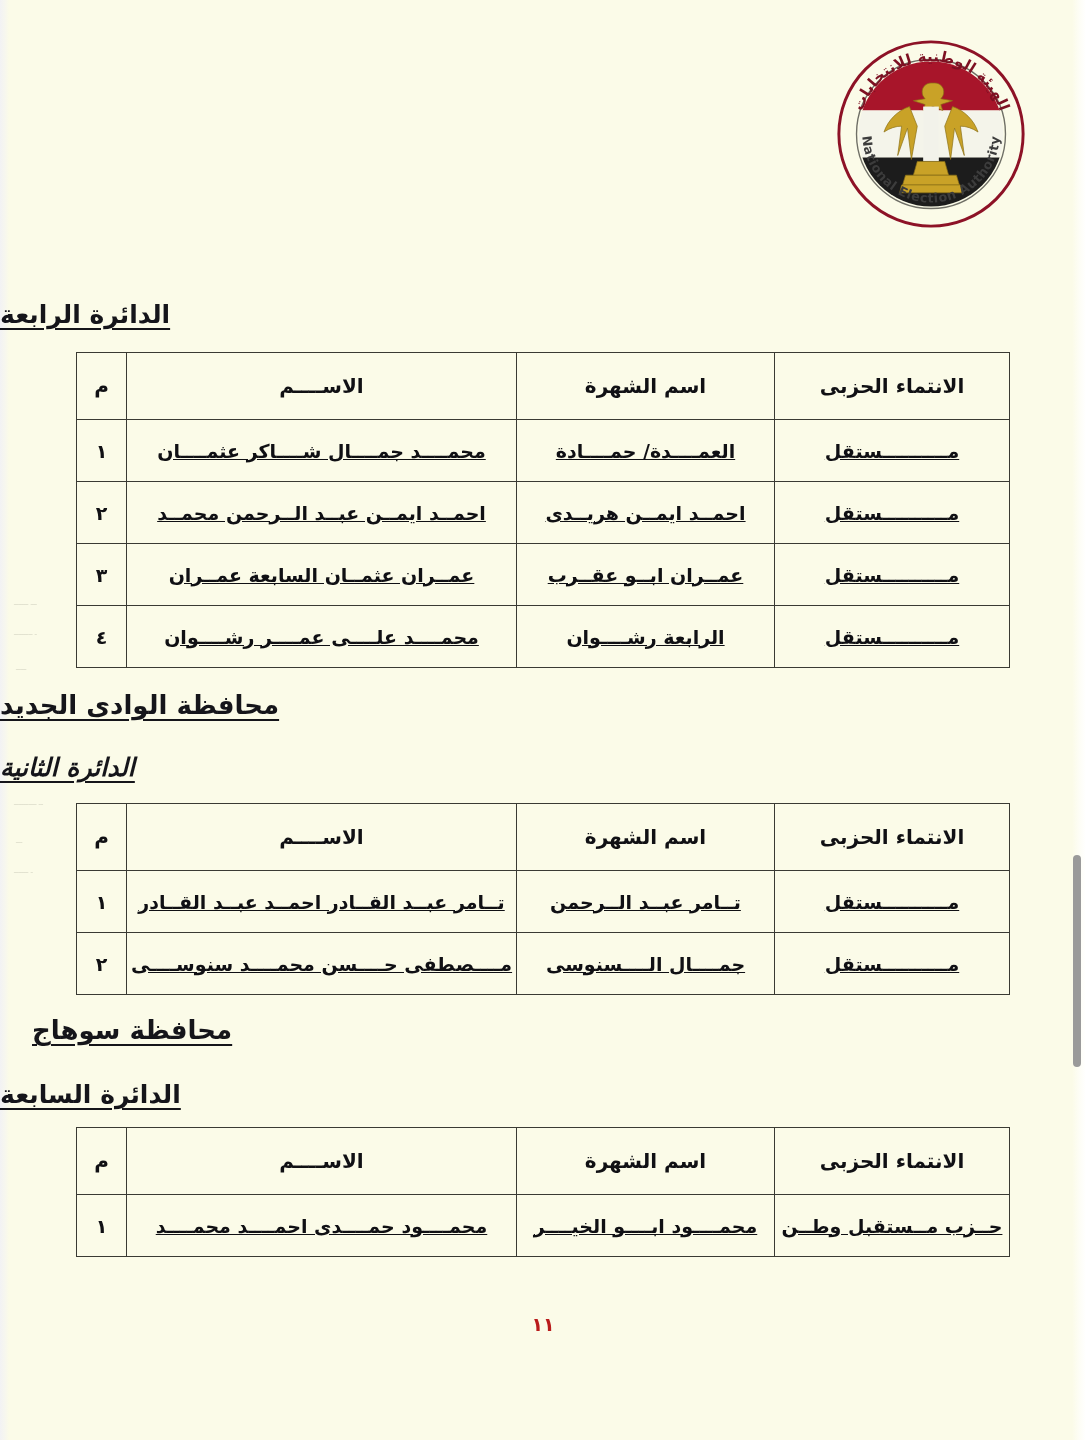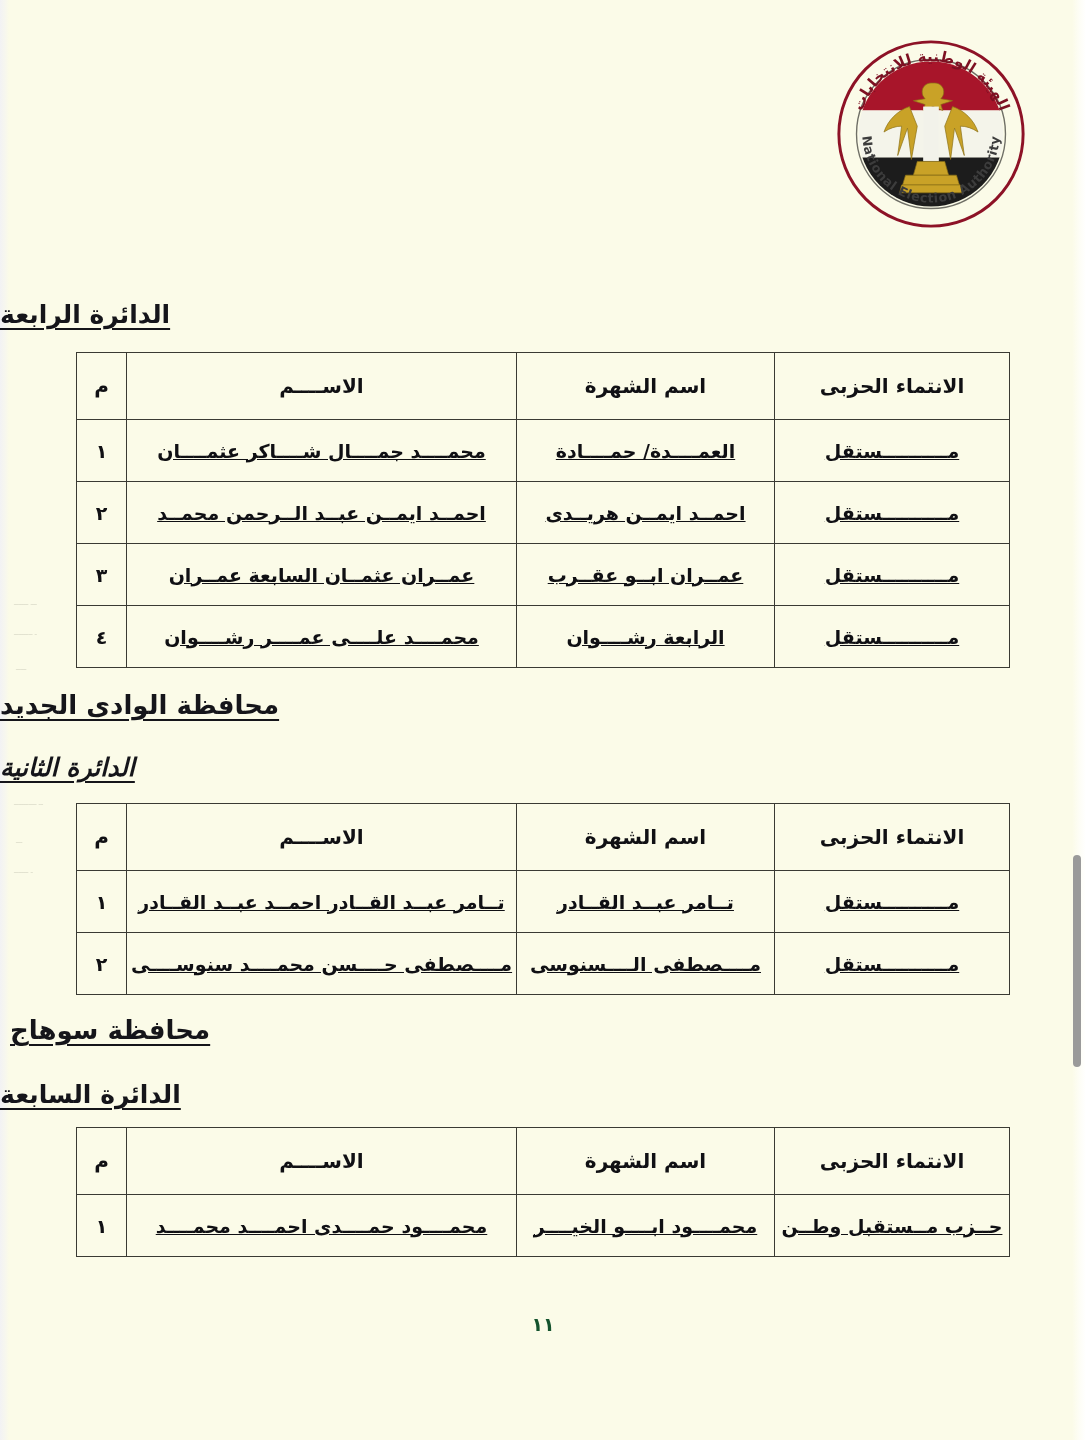--- a/index.html
+++ b/index.html
@@ -140,21 +140,21 @@
   }
 
   .page-number {
     position: absolute;
     top: 1313px;
     left: 0;
     width: 1086px;
     text-align: center;
     font-size: 19px;
     font-weight: 700;
-    color: #14532d;
+    color: #b91c1c;
     direction: rtl;
   }
 </style>
 </head>
 <body>
 
 <div class="page">
 
   <div class="scan-left-strip"></div>
   <div class="scan-right-edge"></div>
@@ -276,35 +276,35 @@
           <tr>
             <th>الانتماء الحزبى</th>
             <th>اسم الشهرة</th>
             <th>الاســــم</th>
             <th>م</th>
           </tr>
         </thead>
         <tbody>
           <tr>
             <td class="cell-party">مــــــــــستقل</td>
-            <td class="cell-known">تــامر عبــد القــادر</td>
+            <td class="cell-known">تــامر عبــد الــرحمن</td>
             <td class="cell-name">تــامر عبــد القــادر احمــد عبــد القــادر</td>
             <td class="cell-num">١</td>
           </tr>
           <tr>
             <td class="cell-party">مــــــــــستقل</td>
-            <td class="cell-known">مــــصطفى الــــسنوسى</td>
+            <td class="cell-known">جمــــال الــــسنوسى</td>
             <td class="cell-name">مــــصطفى حــــسن محمــــد سنوســــى</td>
             <td class="cell-num">٢</td>
           </tr>
         </tbody>
       </table>
     </div>
 
-    <div style="position:absolute; top:1015px; left:10px; width:976px;">
+    <div style="position:absolute; top:1015px; left:0; width:976px;padding-left:32px;">
       <div class="section-title gov-title">محافظة سوهاج</div>
     </div>
     <div style="position:absolute; top:1080px; left:0; width:920px;">
       <div class="section-title">الدائرة السابعة</div>
     </div>
 
     <div style="position:absolute; top:1127px; left:0; width:1086px;">
       <table class="cand">
         <colgroup>
           <col class="col-party">

